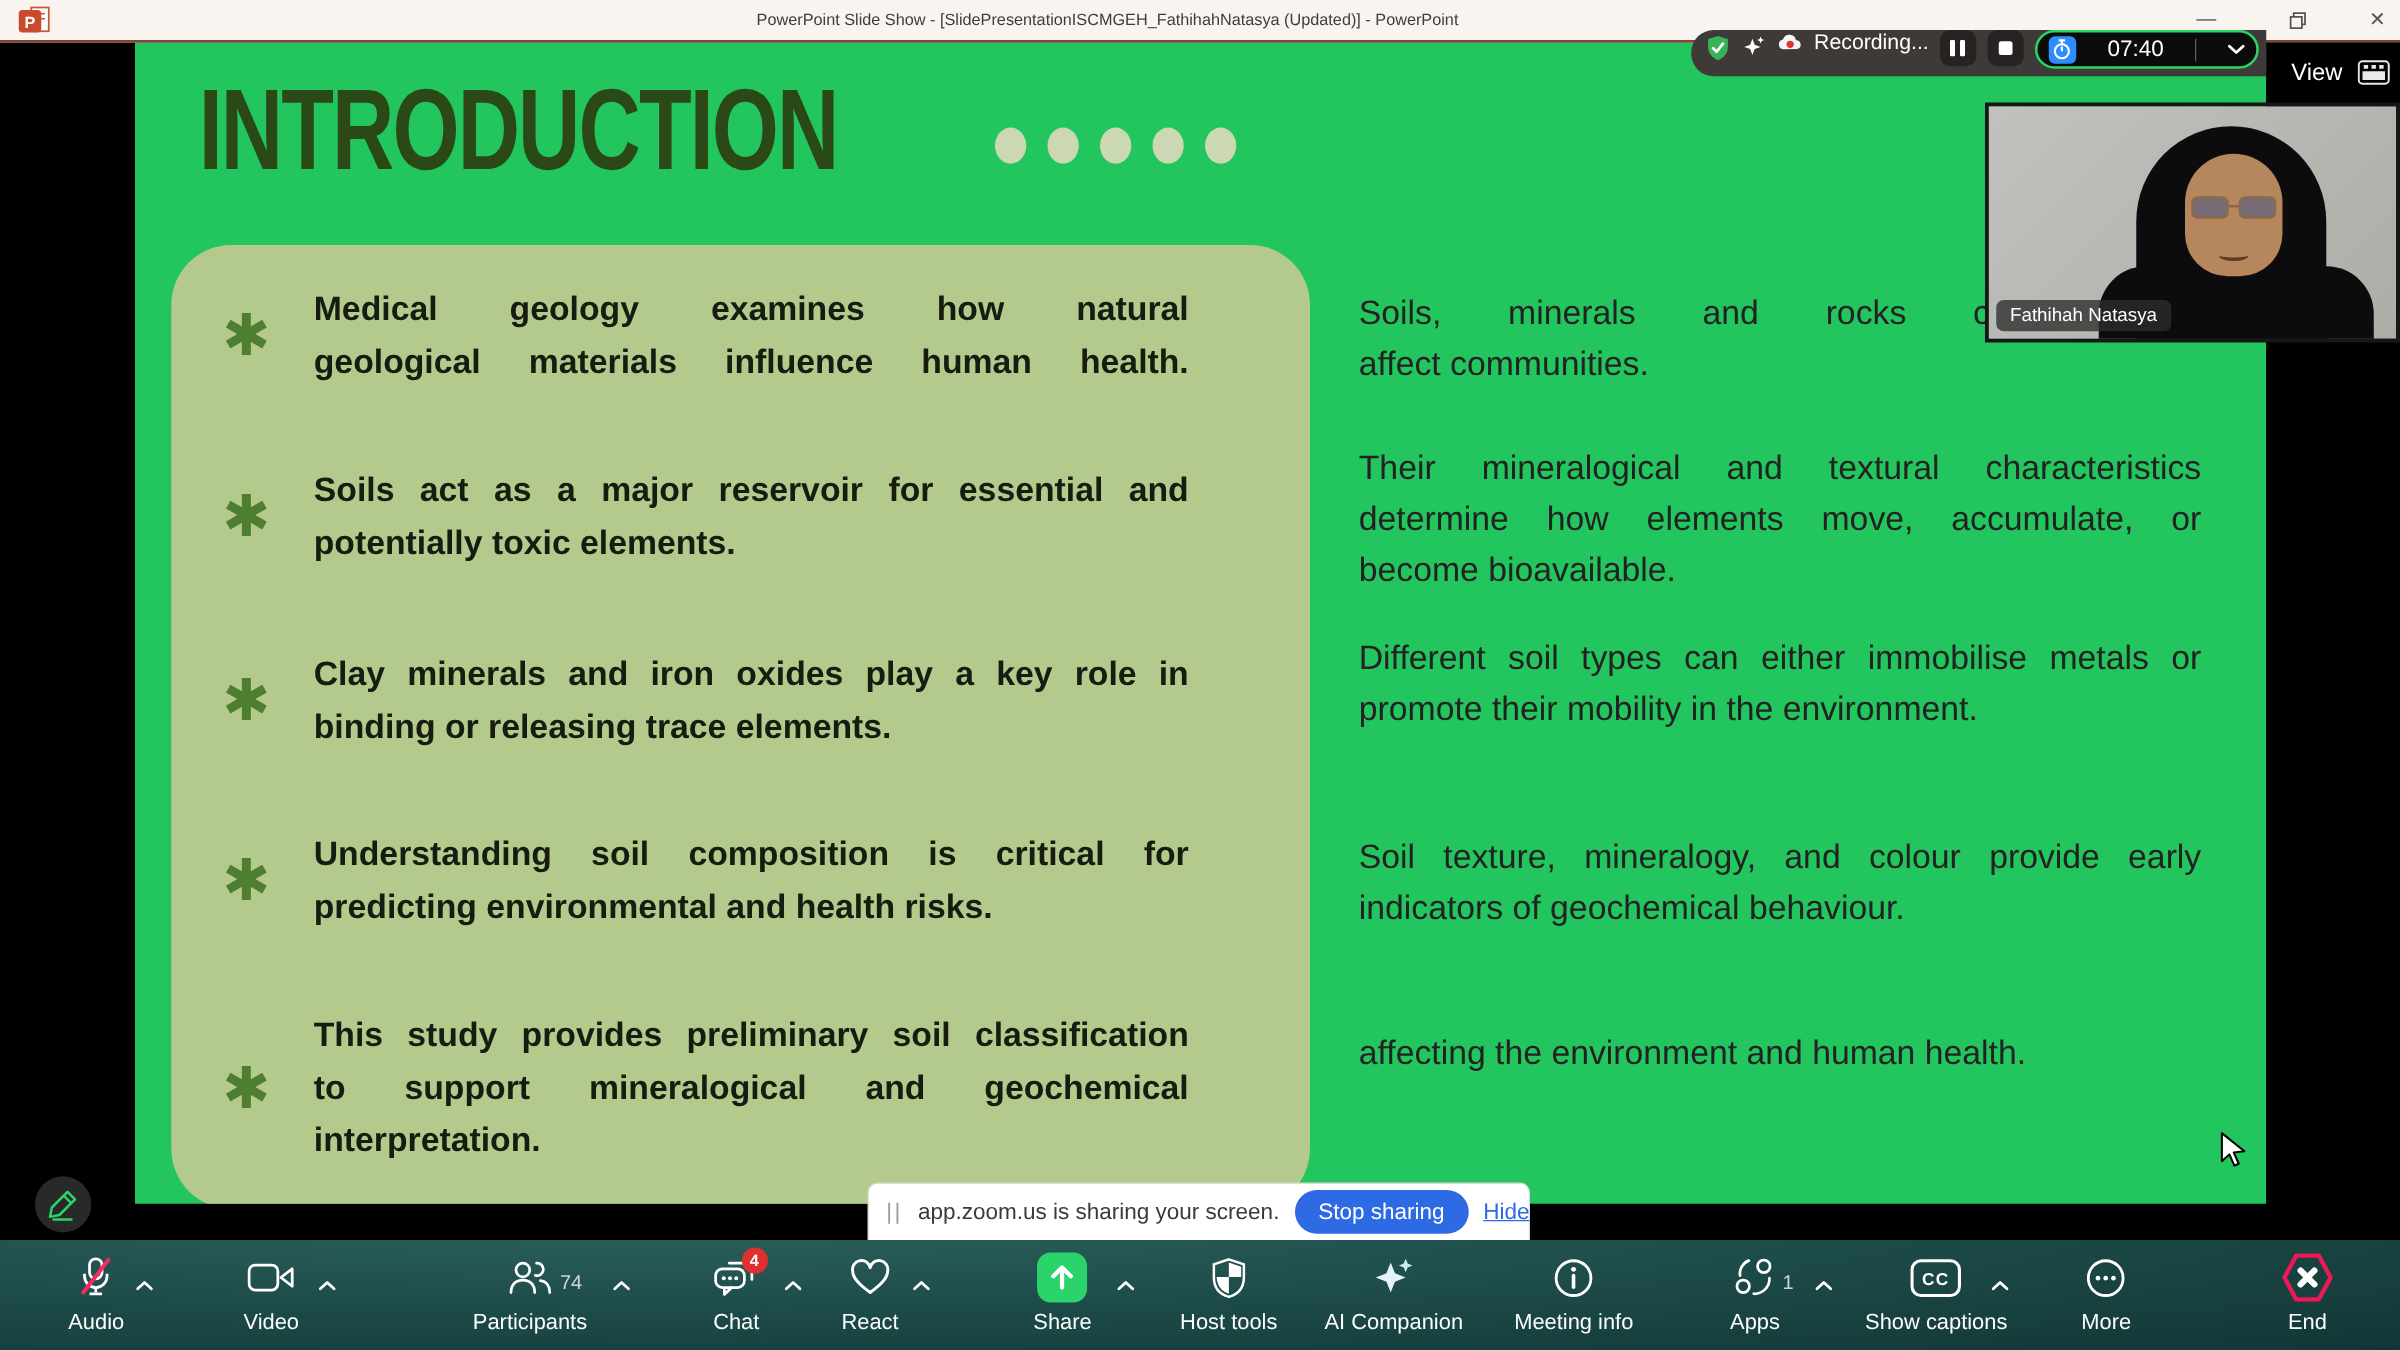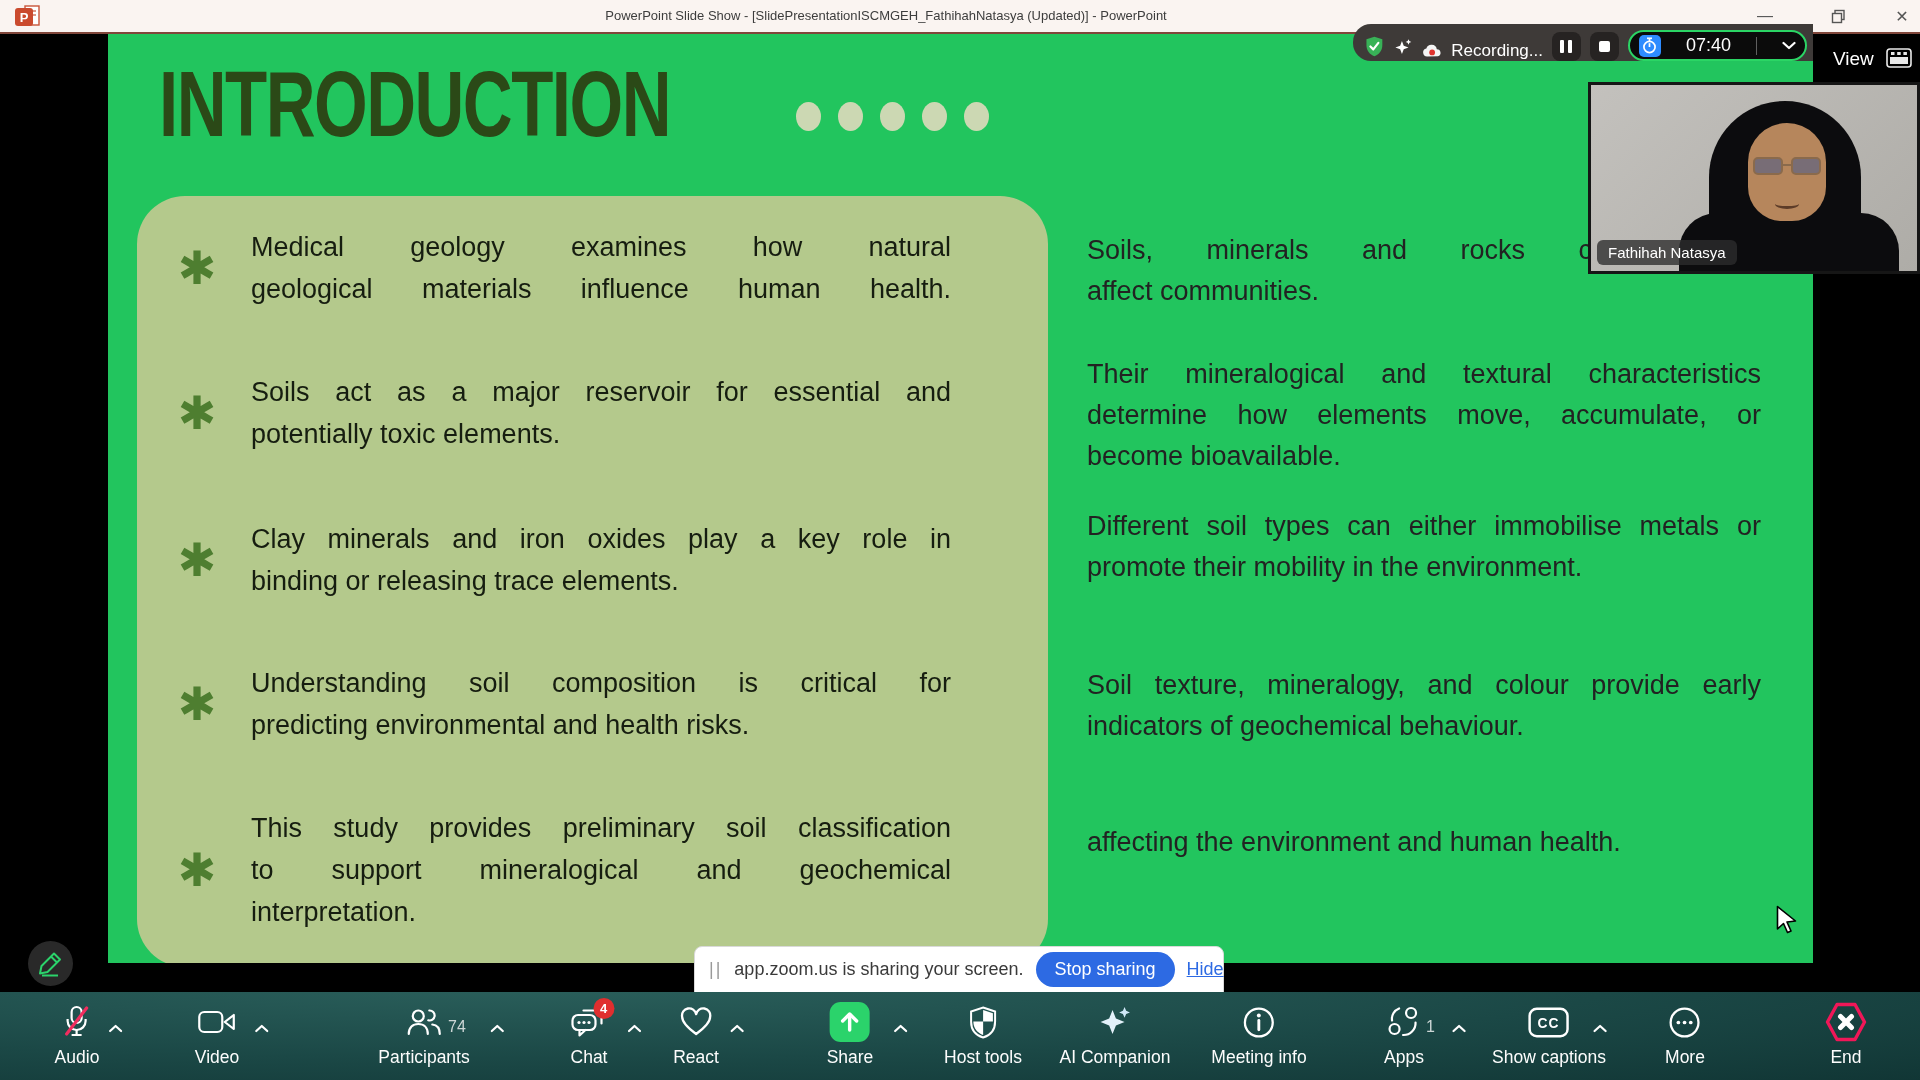--- a/index.html
+++ b/index.html
@@ -19,28 +19,28 @@
   #view-area{display:flex;gap:12px;padding:14px 0 0 20px;color:#fff;font-size:19px}
   #slide{position:absolute;left:108px;top:34px;width:1705px;height:929px;background:#22c55e;overflow:hidden;z-index:1}
 
   #slide-title{position:absolute;left:51px;top:18px;font-size:92px;font-weight:bold;color:#2b4917;letter-spacing:-2px;transform:scaleX(.75);transform-origin:left center;white-space:nowrap}
   #title-dots{position:absolute;left:688px;top:68px;display:flex;gap:17px}
   .dot{width:25px;height:29px;border-radius:50%;background:#ccd8b3}
 
   #green-box{position:absolute;left:29px;top:162px;width:911px;height:771px;background:#b4c98c;border-radius:48px}
   .bullet{position:absolute;left:0;width:100%;display:flex;align-items:center;gap:32px;padding-left:38px}
   .ast{flex:none;width:44px;text-align:center;font-size:46px;line-height:1;color:#4e7e30}
-  .bullet .btext{width:700px;font-weight:normal;font-size:27px;line-height:42px;color:#161d10}
+  .bullet .btext{width:700px;font-weight:bold;font-size:27px;line-height:42px;color:#161d10}
 
   .para{position:absolute;left:979px;width:674px;font-size:27px;line-height:41px;color:#222}
   .tline{text-align:left}
   .tjust{text-align:justify;text-align-last:justify}
 
   
-  #zoom-pill{position:absolute;left:1353px;top:24px;width:460px;height:37px;background:#3e3a38;border-radius:18px 0 0 18px;display:flex;align-items:flex-end;gap:9px;padding:0 6px 0 12px;z-index:7}
+  #zoom-pill{position:absolute;left:1353px;top:24px;width:460px;height:37px;background:#3e3a38;border-radius:18px 0 0 18px;display:flex;align-items:flex-start;gap:9px;padding:0 6px 0 12px;z-index:7}
   #rec-label{color:#fff;font-size:17px;white-space:nowrap}
   .sq-btn{width:29px;height:29px;background:#262322;border-radius:8px;display:flex;align-items:center;justify-content:center;gap:4px;flex:none}
   .pbar{width:4px;height:13px;background:#fff;border-radius:1px}
   .sbar{width:11px;height:11px;background:#fff;border-radius:2px}
   #timer-pill{height:31px;background:#0b0b0b;border:2px solid #2bd565;border-radius:16px;display:flex;align-items:center;gap:25px;padding:0 9px;flex:none}
   #clock-chip{width:22px;height:22px;background:#2e8cff;border-radius:5px;display:flex;align-items:center;justify-content:center}
   #timer-text{color:#fff;font-size:18px}
   .vdiv{width:1px;height:18px;background:#5f5f5f}
 
   

